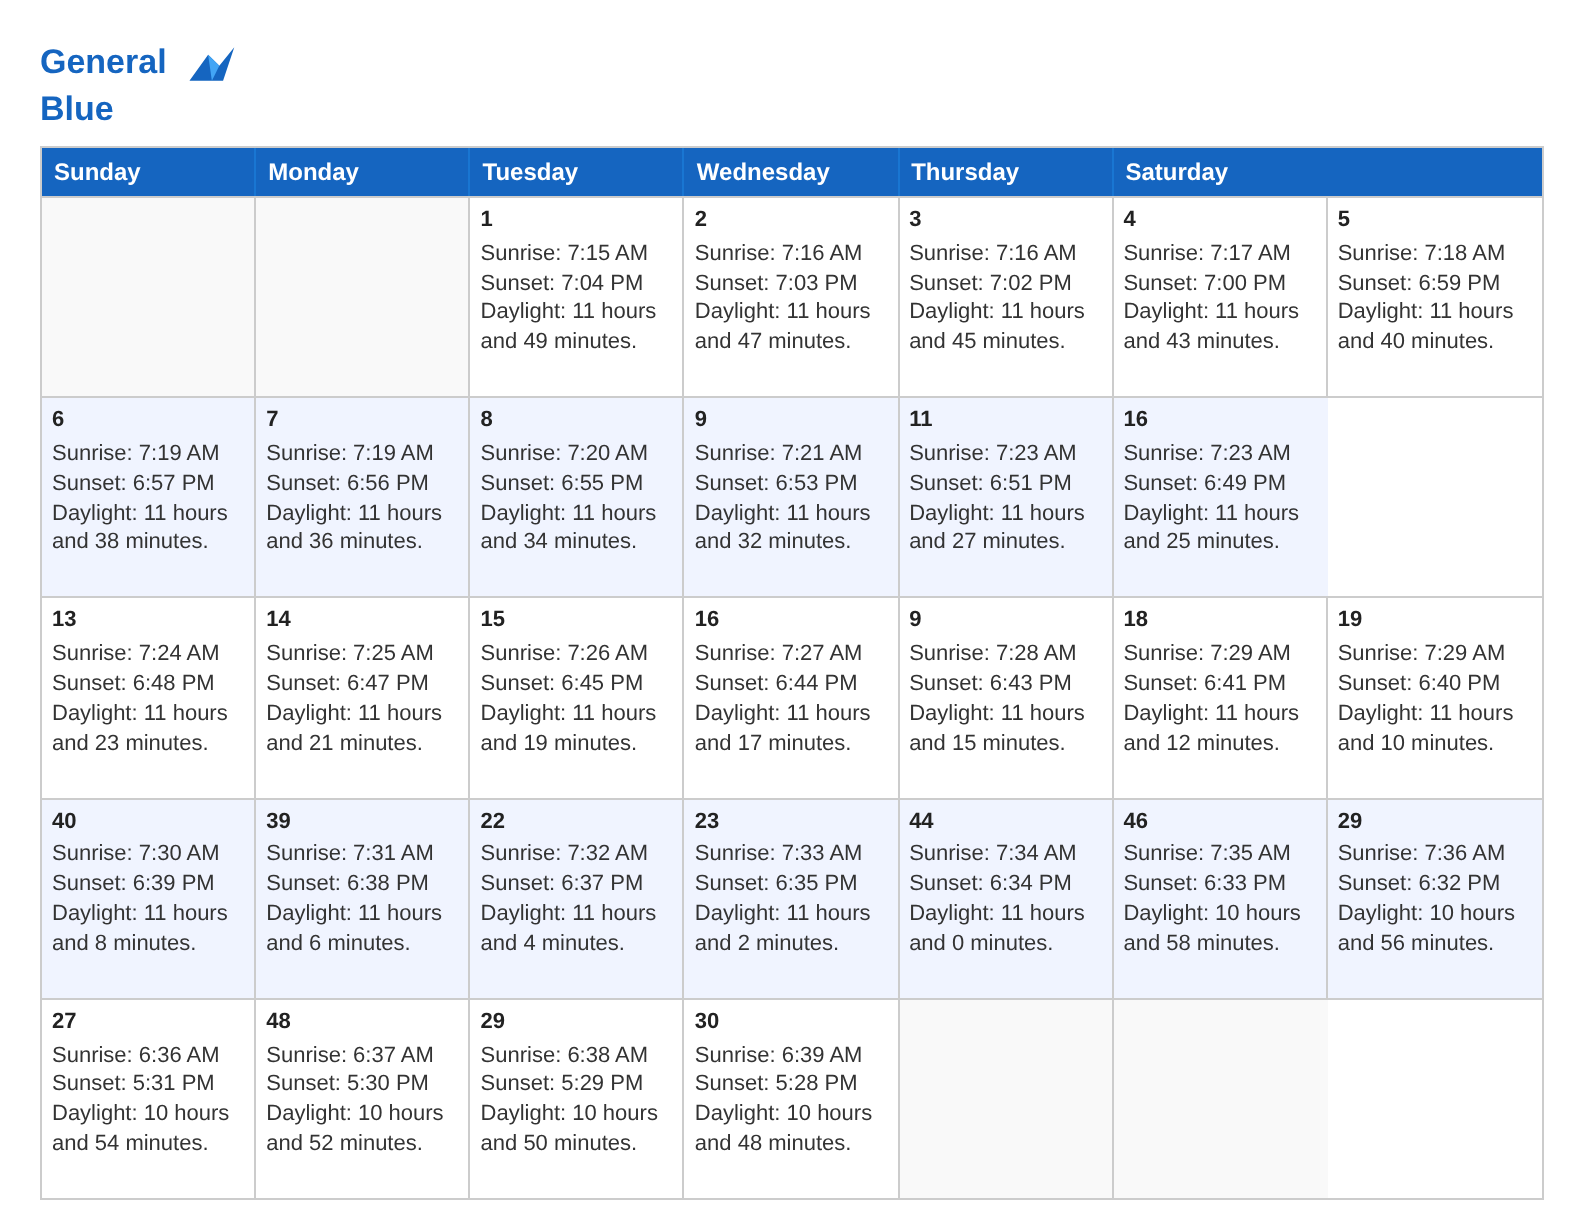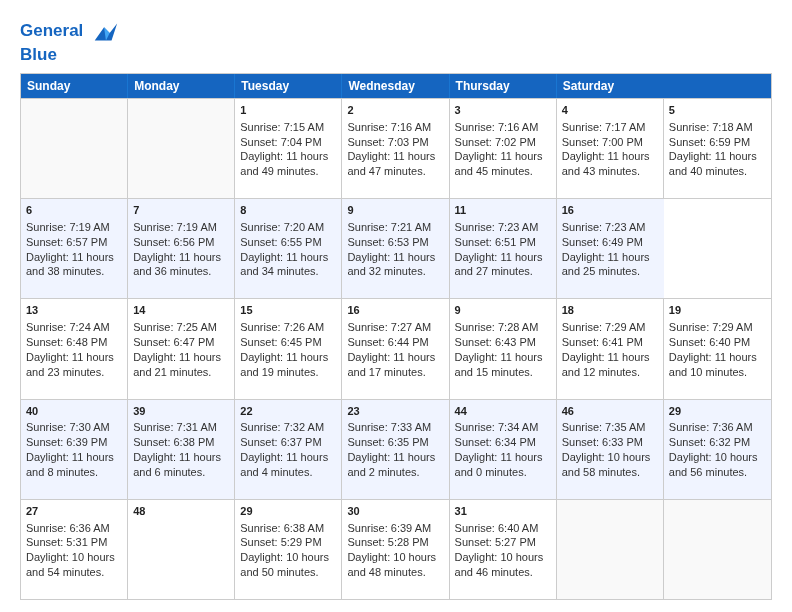--- a/index.html
+++ b/index.html
@@ -164,22 +164,21 @@
           <div class="cal-cell alt-row"><span class="day-num">40</span><span class="cell-text">Sunrise: 7:30 AM<br>Sunset: 6:39 PM<br>Daylight: 11 hours and 8 minutes.</span></div>
           <div class="cal-cell alt-row"><span class="day-num">39</span><span class="cell-text">Sunrise: 7:31 AM<br>Sunset: 6:38 PM<br>Daylight: 11 hours and 6 minutes.</span></div>
           <div class="cal-cell alt-row"><span class="day-num">22</span><span class="cell-text">Sunrise: 7:32 AM<br>Sunset: 6:37 PM<br>Daylight: 11 hours and 4 minutes.</span></div>
           <div class="cal-cell alt-row"><span class="day-num">23</span><span class="cell-text">Sunrise: 7:33 AM<br>Sunset: 6:35 PM<br>Daylight: 11 hours and 2 minutes.</span></div>
           <div class="cal-cell alt-row"><span class="day-num">44</span><span class="cell-text">Sunrise: 7:34 AM<br>Sunset: 6:34 PM<br>Daylight: 11 hours and 0 minutes.</span></div>
           <div class="cal-cell alt-row"><span class="day-num">46</span><span class="cell-text">Sunrise: 7:35 AM<br>Sunset: 6:33 PM<br>Daylight: 10 hours and 58 minutes.</span></div>
           <div class="cal-cell alt-row"><span class="day-num">29</span><span class="cell-text">Sunrise: 7:36 AM<br>Sunset: 6:32 PM<br>Daylight: 10 hours and 56 minutes.</span></div>
         </div>
         <div class="cal-week">
           <div class="cal-cell"><span class="day-num">27</span><span class="cell-text">Sunrise: 6:36 AM<br>Sunset: 5:31 PM<br>Daylight: 10 hours and 54 minutes.</span></div>
-          <div class="cal-cell"><span class="day-num">48</span></div>
+          <div class="cal-cell"><span class="day-num">48</span><span class="cell-text">Sunrise: 6:37 AM<br>Sunset: 5:30 PM<br>Daylight: 10 hours and 52 minutes.</span></div>
           <div class="cal-cell"><span class="day-num">29</span><span class="cell-text">Sunrise: 6:38 AM<br>Sunset: 5:29 PM<br>Daylight: 10 hours and 50 minutes.</span></div>
           <div class="cal-cell"><span class="day-num">30</span><span class="cell-text">Sunrise: 6:39 AM<br>Sunset: 5:28 PM<br>Daylight: 10 hours and 48 minutes.</span></div>
-          <div class="cal-cell"><span class="day-num">31</span><span class="cell-text">Sunrise: 6:40 AM<br>Sunset: 5:27 PM<br>Daylight: 10 hours and 46 minutes.</span></div>
           <div class="cal-cell empty"></div>
           <div class="cal-cell empty"></div>
         </div>
       </div>
   </div>
 </div>
 
 </body></html>

